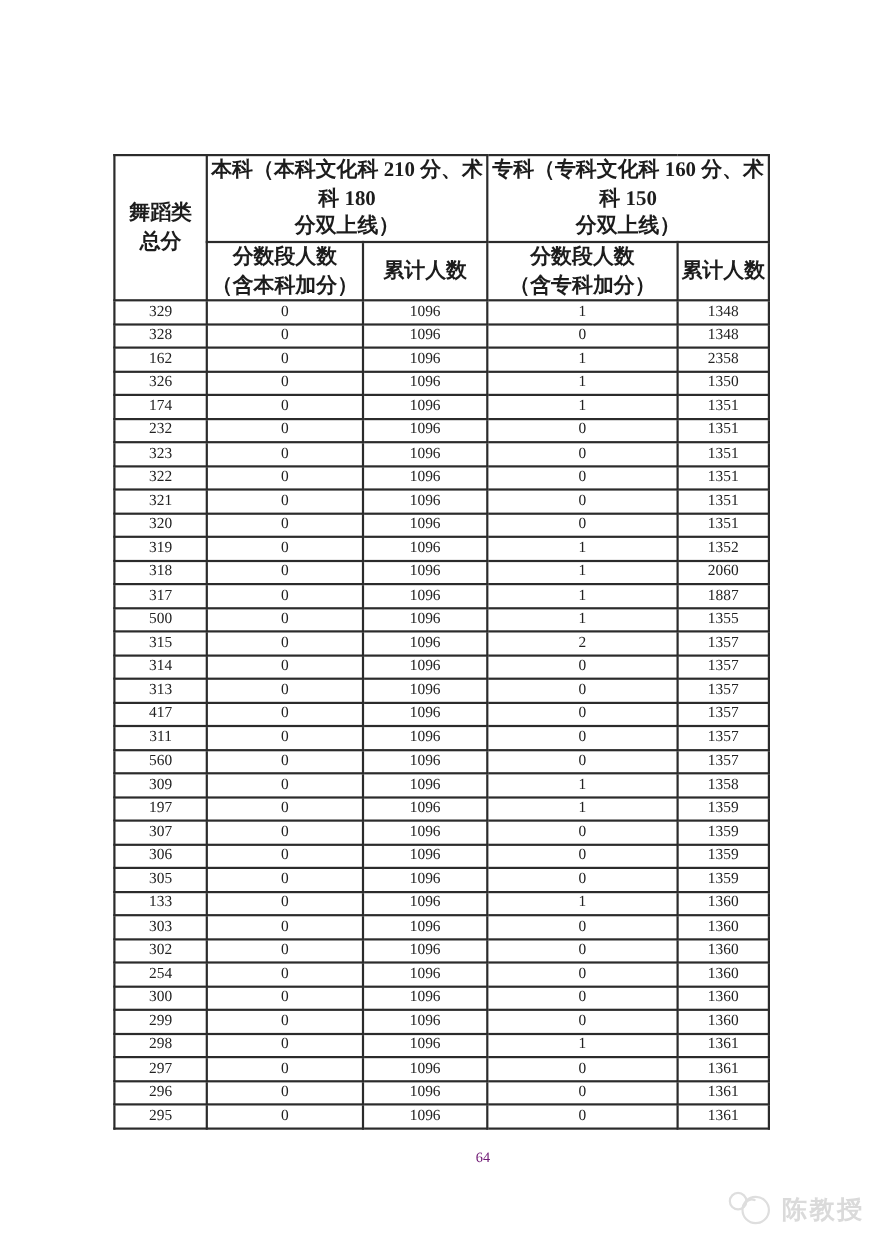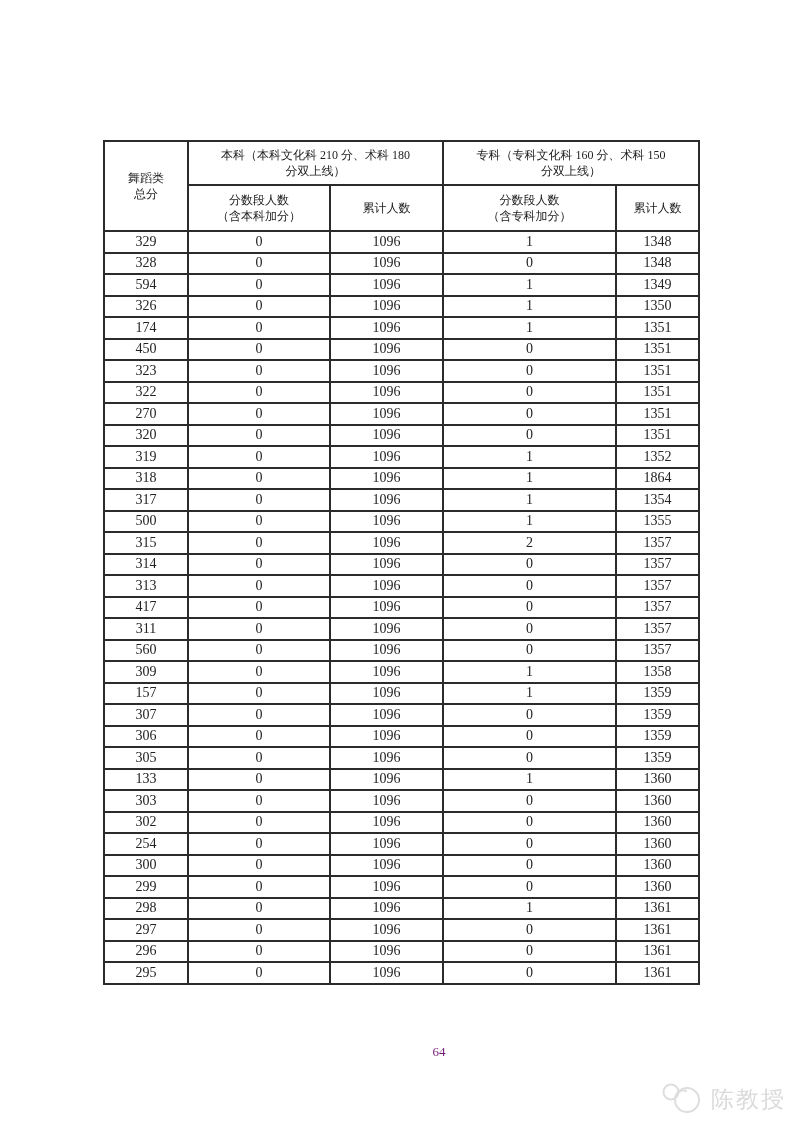--- a/index.html
+++ b/index.html
@@ -24,22 +24,22 @@
     table-layout: fixed;
   }
   .score-table th, .score-table td {
     border: 2px solid #2b2b2b;
     text-align: center;
     vertical-align: middle;
     padding: 0;
     box-sizing: border-box;
   }
   .score-table th {
-    font-weight: normal;
-    font-size: 12px;
+    font-weight: bold;
+    font-size: 19px;
     line-height: 1.35;
   }
   .score-table td {
     font-size: 14px;
     height: 21.5px;
     line-height: 1;
     color: #222222;
   }
   .group-header { height: 44px; }
   .sub-header   { height: 46px; }
@@ -56,20 +56,21 @@
     margin-left: 39px;
   }
   .watermark {
     position: absolute;
     top: 1083px;
     right: 14px;
     display: flex;
     align-items: center;
     gap: 7px;
     color: #dcdcdc;
+    font-weight: bold;
   }
   .watermark-text {
     font-size: 23px;
     letter-spacing: 2px;
     font-family: "Liberation Sans", "DejaVu Sans", sans-serif;
     color: #dadada;
   }
   .watermark-logo { display: block; }
 </style>
 </head>
@@ -110,63 +111,63 @@
         <td>1348</td>
       </tr>
       <tr>
         <td>328</td>
         <td>0</td>
         <td>1096</td>
         <td>0</td>
         <td>1348</td>
       </tr>
       <tr>
-        <td>594</td>
-        <td>0</td>
-        <td>1096</td>
-        <td>1</td>
-        <td>1349</td>
+        <td>162</td>
+        <td>0</td>
+        <td>1096</td>
+        <td>1</td>
+        <td>2358</td>
       </tr>
       <tr>
         <td>326</td>
         <td>0</td>
         <td>1096</td>
         <td>1</td>
         <td>1350</td>
       </tr>
       <tr>
         <td>174</td>
         <td>0</td>
         <td>1096</td>
         <td>1</td>
         <td>1351</td>
       </tr>
       <tr>
-        <td>450</td>
+        <td>232</td>
         <td>0</td>
         <td>1096</td>
         <td>0</td>
         <td>1351</td>
       </tr>
       <tr>
         <td>323</td>
         <td>0</td>
         <td>1096</td>
         <td>0</td>
         <td>1351</td>
       </tr>
       <tr>
         <td>322</td>
         <td>0</td>
         <td>1096</td>
         <td>0</td>
         <td>1351</td>
       </tr>
       <tr>
-        <td>270</td>
+        <td>321</td>
         <td>0</td>
         <td>1096</td>
         <td>0</td>
         <td>1351</td>
       </tr>
       <tr>
         <td>320</td>
         <td>0</td>
         <td>1096</td>
         <td>0</td>
@@ -177,28 +178,28 @@
         <td>0</td>
         <td>1096</td>
         <td>1</td>
         <td>1352</td>
       </tr>
       <tr>
         <td>318</td>
         <td>0</td>
         <td>1096</td>
         <td>1</td>
-        <td>1864</td>
+        <td>2060</td>
       </tr>
       <tr>
         <td>317</td>
         <td>0</td>
         <td>1096</td>
         <td>1</td>
-        <td>1354</td>
+        <td>1887</td>
       </tr>
       <tr>
         <td>500</td>
         <td>0</td>
         <td>1096</td>
         <td>1</td>
         <td>1355</td>
       </tr>
       <tr>
         <td>315</td>
@@ -243,21 +244,21 @@
         <td>1357</td>
       </tr>
       <tr>
         <td>309</td>
         <td>0</td>
         <td>1096</td>
         <td>1</td>
         <td>1358</td>
       </tr>
       <tr>
-        <td>157</td>
+        <td>197</td>
         <td>0</td>
         <td>1096</td>
         <td>1</td>
         <td>1359</td>
       </tr>
       <tr>
         <td>307</td>
         <td>0</td>
         <td>1096</td>
         <td>0</td>

